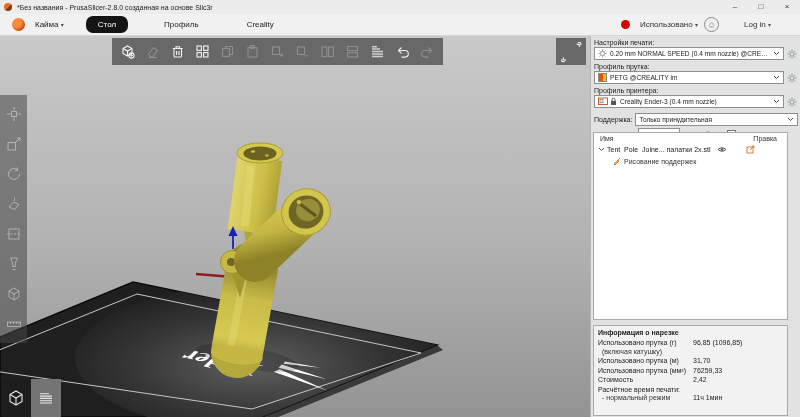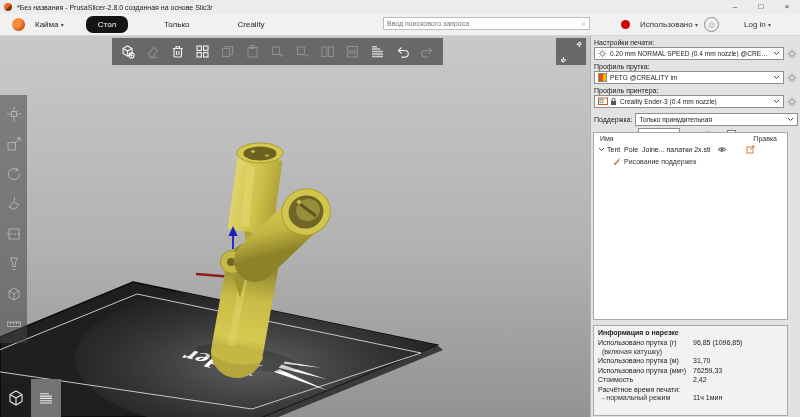--- a/index.html
+++ b/index.html
@@ -100,26 +100,22 @@
       <span>–</span>
       <span>□</span>
       <span>×</span>
     </div>
   </div>
 
   <div class="menubar">
     <div class="applogo"></div>
     <div class="menu-item"><span>Кайма</span> <span class="menu-caret">▾</span></div>
     <div class="tab active">Стол</div>
-    <div class="tab">Только</div>
+    <div class="tab">Профиль</div>
     <div class="tab">Creality</div>
-    <div class="searchbox">
-      <input placeholder="Ввод поискового запроса" style="">
-      <span class="mag">⌕</span>
-    </div>
     <div class="reddot"></div>
     <div class="mode"><span>Использовано</span> <span class="menu-caret">▾</span></div>
     <div class="account">☺</div>
     <div class="login"><span>Log in</span> <span class="menu-caret">▾</span></div>
   </div>
 
   <div class="viewport">
     <svg width="590" height="381" viewBox="0 0 590 381">
       <defs>
         <linearGradient id="bgGrad" x1="0" y1="0" x2="0" y2="1">

